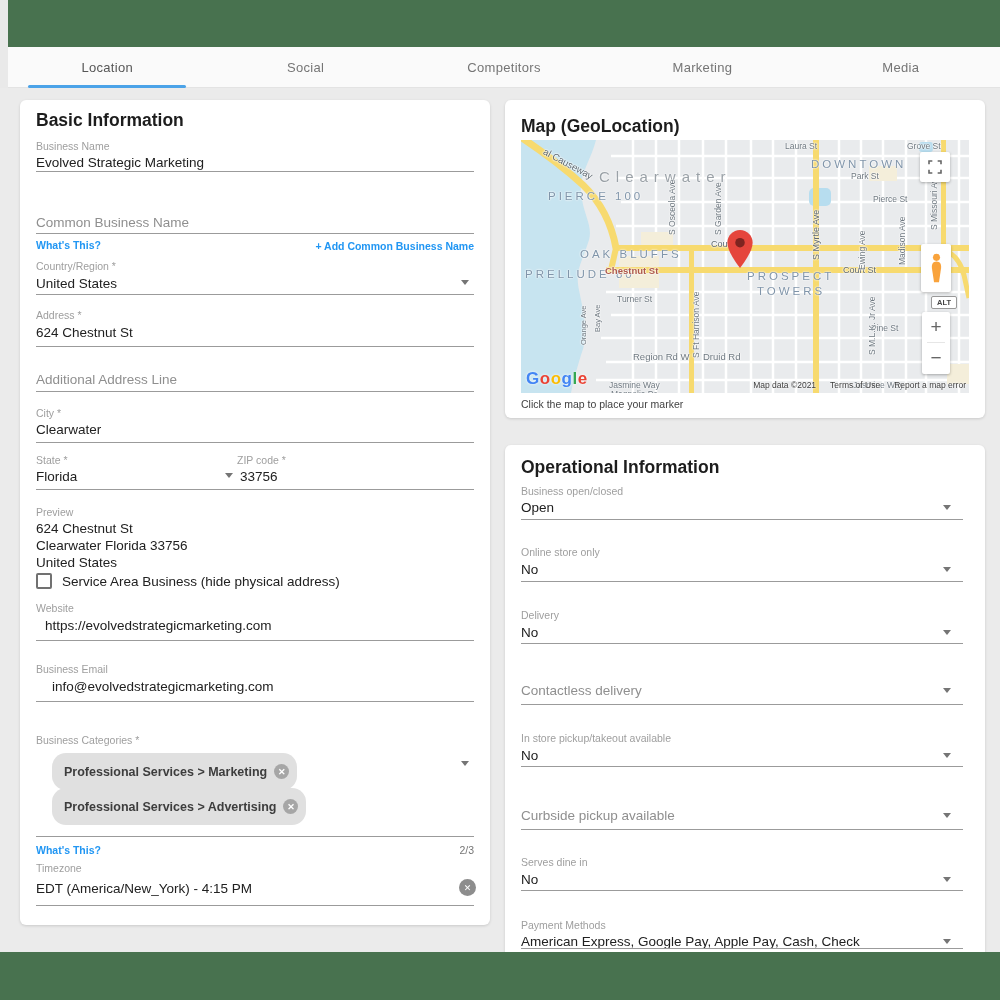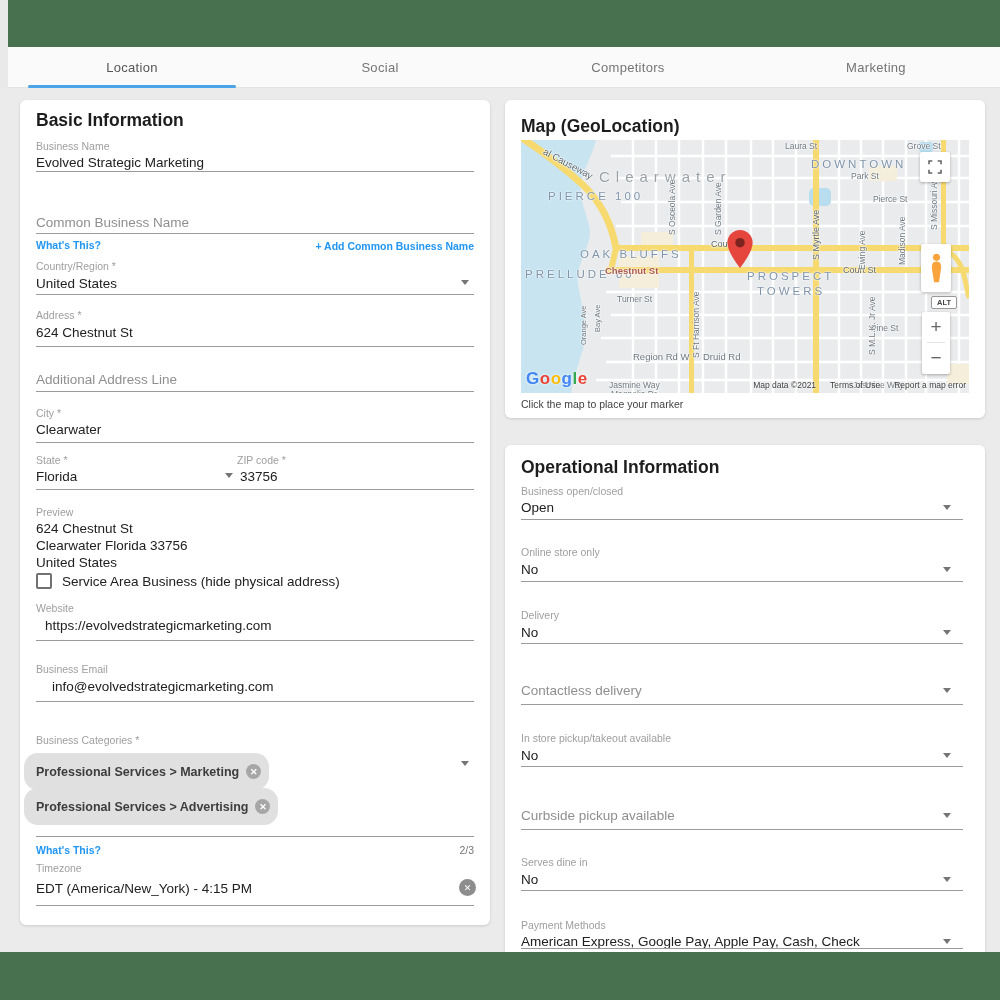--- a/index.html
+++ b/index.html
@@ -18,21 +18,21 @@
   .h1 { position:absolute; left:16px; font-size:17.5px; font-weight:bold; color:#1d1d1d; }
   .flabel { position:absolute; left:16px; font-size:10.5px; color:#9e9e9e; }
   .fvalue { position:absolute; left:16px; font-size:13.5px; color:#212121; }
   .fplace { position:absolute; left:16px; font-size:13.5px; color:#8f8f8f; }
   .uline { position:absolute; left:16px; height:1px; background:#9b9b9b; }
   .link { position:absolute; font-size:10.5px; font-weight:bold; color:#2196f3; cursor:pointer; }
   .caret { position:absolute; width:0; height:0; border-left:4.5px solid transparent;
     border-right:4.5px solid transparent; border-top:5.5px solid #757575; cursor:pointer; }
   .counter { position:absolute; right:16px; font-size:10.5px; color:#757575; }
   .checkbox { position:absolute; width:16px; height:16px; border:2px solid #717171; border-radius:2px; background:#fff; cursor:pointer; }
-  .chip { position:absolute; left:4px; height:37px; background:#e0e0e0; border-radius:14px;
+  .chip { position:absolute; left:32px; height:37px; background:#e0e0e0; border-radius:14px;
     display:flex; align-items:center; gap:7px; padding:0 8px 0 12px; font-size:12.5px; font-weight:bold; color:#3d3d3d; }
   .chip-x { width:15px; height:15px; border-radius:50%; background:#a6a6a6; color:#fff; font-size:9px;
     display:flex; align-items:center; justify-content:center; cursor:pointer; }
   .clear-x { position:absolute; width:17px; height:17px; border-radius:50%; background:#8d8d8d; color:#fff;
     font-size:9px; display:flex; align-items:center; justify-content:center; cursor:pointer; }
   
   .map { position:absolute; left:16px; top:40px; width:448px; height:253px; background:#e9ebed; overflow:hidden; }
   .mlbl { position:absolute; font-size:8.5px; color:#6e7880; white-space:nowrap;
     text-shadow:0 0 2px #fff,0 0 2px #fff,0 0 2px #fff; }
   .mlbl.red { color:#ad574b; font-weight:bold; }
@@ -65,20 +65,23 @@
   </div>
   <div class="tab">
       <span>Social</span>
     </div>
   <div class="tab">
       <span>Competitors</span>
     </div>
   <div class="tab">
       <span>Marketing</span>
     </div>
+  <div class="tab">
+      <span>Media</span>
+    </div>
 </div>
 
 <div class="card" style="left:20px; top:100px; width:470px; height:825px;">
   <div class="h1" style="top:10px;">Basic Information</div>
 
   <div class="flabel" style="top:40px;">Business Name</div>
   <div class="fvalue" style="top:55px;">Evolved Strategic Marketing</div>
   <div class="uline" style="top:71px; width:438px;"></div>
 
   <div class="fplace" style="top:115px;">Common Business Name</div>

